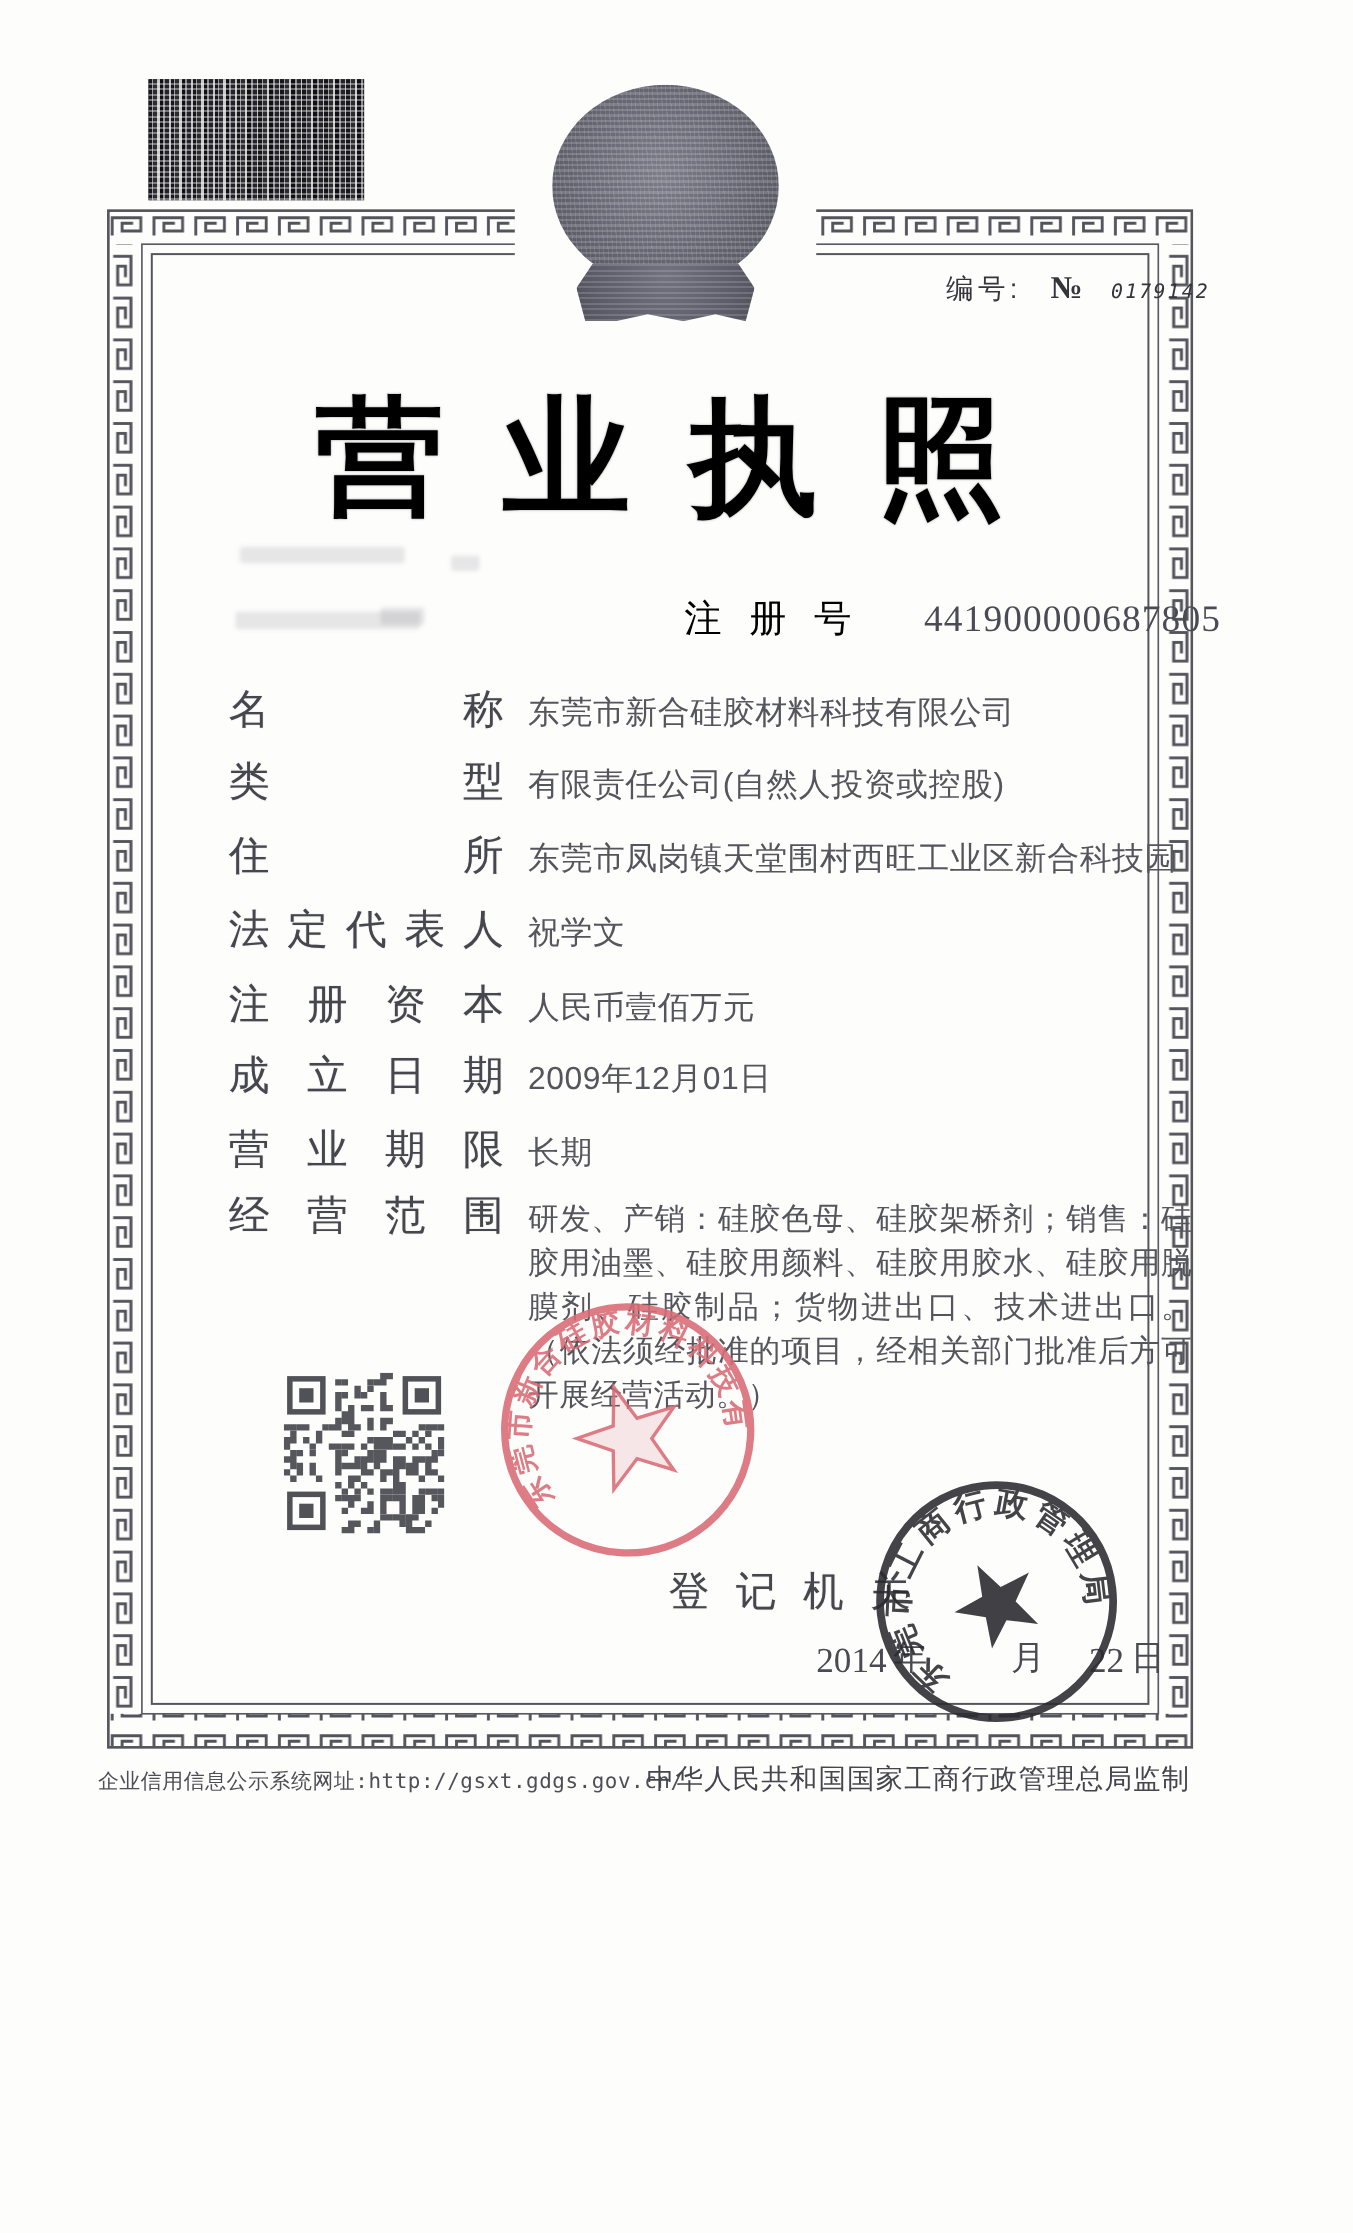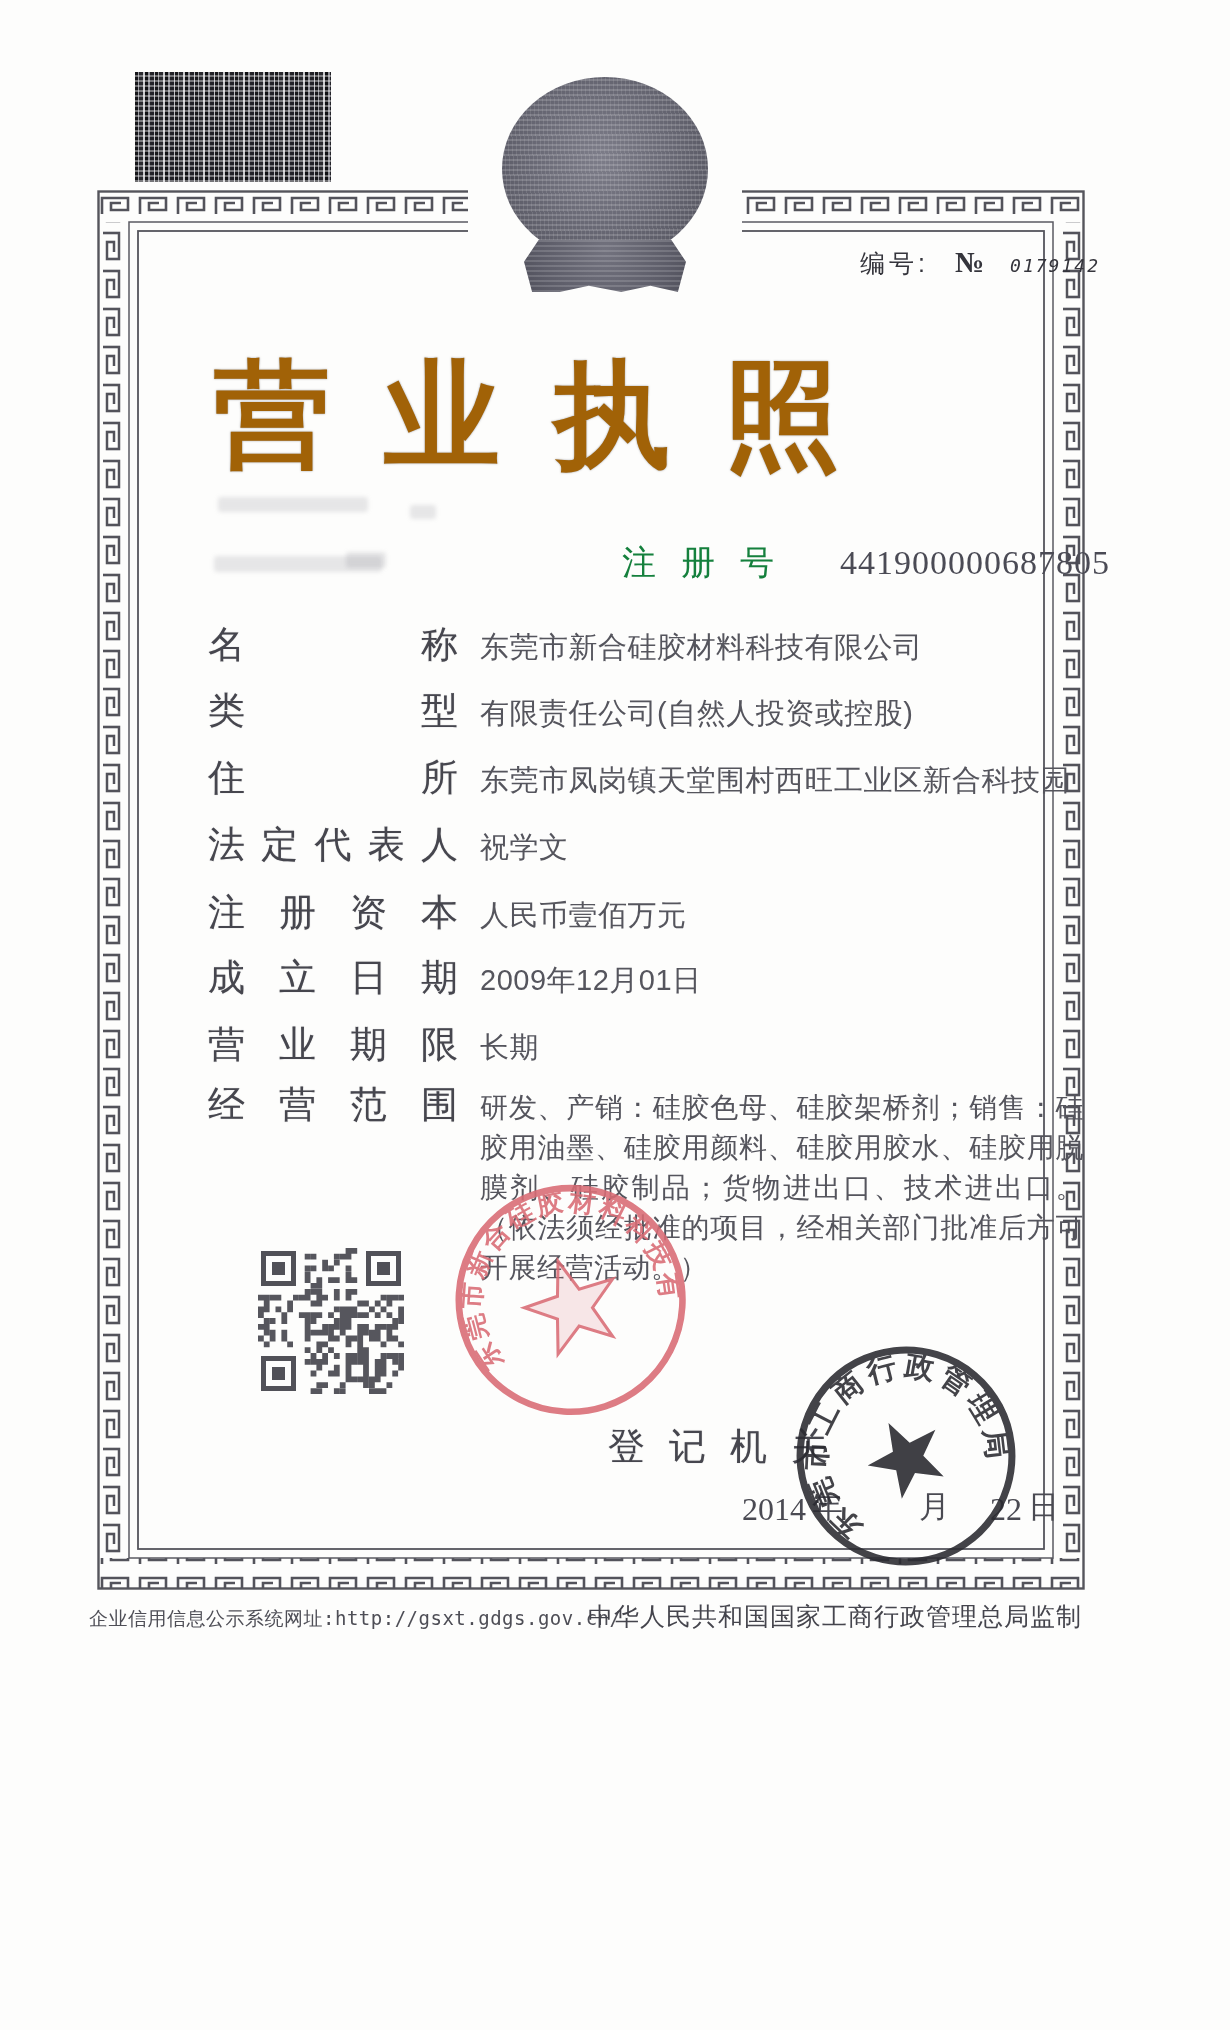--- a/index.html
+++ b/index.html
@@ -40,29 +40,29 @@
   .band-break{position:absolute;left:468px;top:186px;width:274px;height:56px;background:#fdfdfc;z-index:3;}
   
   .serial{position:absolute;left:828px;top:246px;display:flex;align-items:baseline;gap:26px;z-index:5;color:#35353c;margin-left:32px;}
   .serial .lab{font-size:25px;letter-spacing:4px;}
   .serial .nosym{font-family:"Liberation Serif","DejaVu Serif",serif;font-weight:bold;font-size:29px;}
   .serial .num{font-family:"DejaVu Sans Mono","Liberation Mono",monospace;font-size:18px;letter-spacing:2px;font-style:italic;}
   
   .frame{position:absolute;left:97px;top:190px;width:988px;height:1400px;z-index:1;}
   
   .title{
-    position:absolute;left:160px;top:338px;width:880px;z-index:5;
-    font-size:116px;font-weight:bold;color:#a16207;
+    position:absolute;left:160px;top:338px;width:880px;text-align:center;z-index:5;
+    font-size:116px;font-weight:bold;color:#000000;
     letter-spacing:54px;text-indent:54px;white-space:nowrap;
     text-shadow:0 0 2px rgba(61,61,69,.55);
     filter:blur(.3px);
   }
   
   .regno{position:absolute;left:622px;top:540px;display:flex;align-items:baseline;z-index:5;}
-  .regno .lab{display:inline-block;width:152px;font-size:34px;color:#15803d;text-align:justify;text-align-last:justify;text-justify:inter-character;}
+  .regno .lab{display:inline-block;width:152px;font-size:34px;color:#000000;text-align:justify;text-align-last:justify;text-justify:inter-character;}
   .regno .val{margin-left:66px;font-family:"Liberation Serif","DejaVu Serif",serif;font-size:34px;color:#4b4b55;letter-spacing:1px;}
   
   .row{position:absolute;left:208px;display:flex;align-items:baseline;z-index:5;}
   .row .lab{
     display:inline-block;width:250px;flex:0 0 250px;
     font-size:37px;font-weight:500;color:#46464e;
     text-align:justify;text-align-last:justify;text-justify:inter-character;
     text-shadow:0 0 1px rgba(70,70,78,.4);
   }
   .row .val{margin-left:22px;font-size:29px;color:#55555d;letter-spacing:.5px;}

